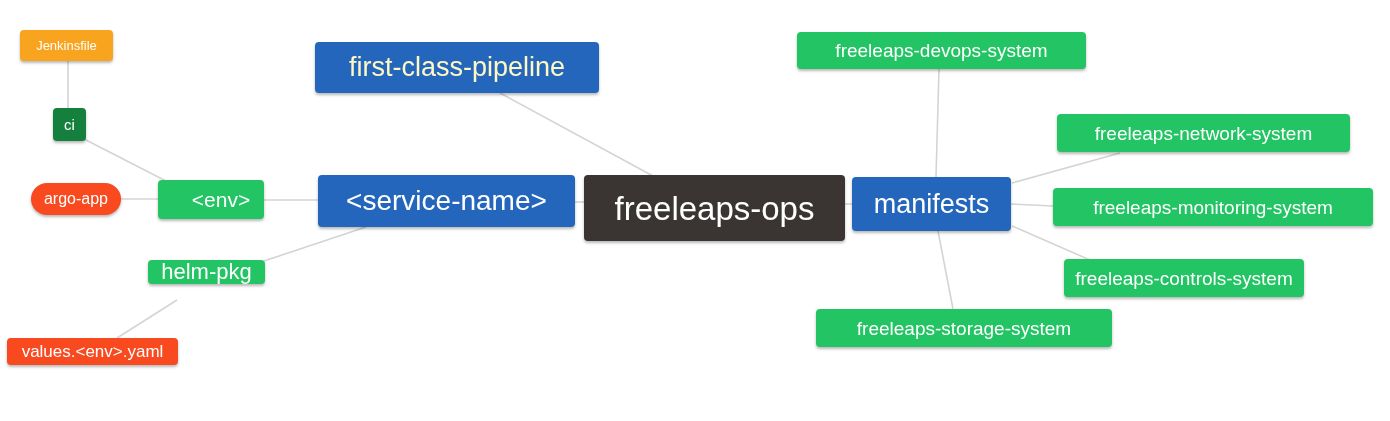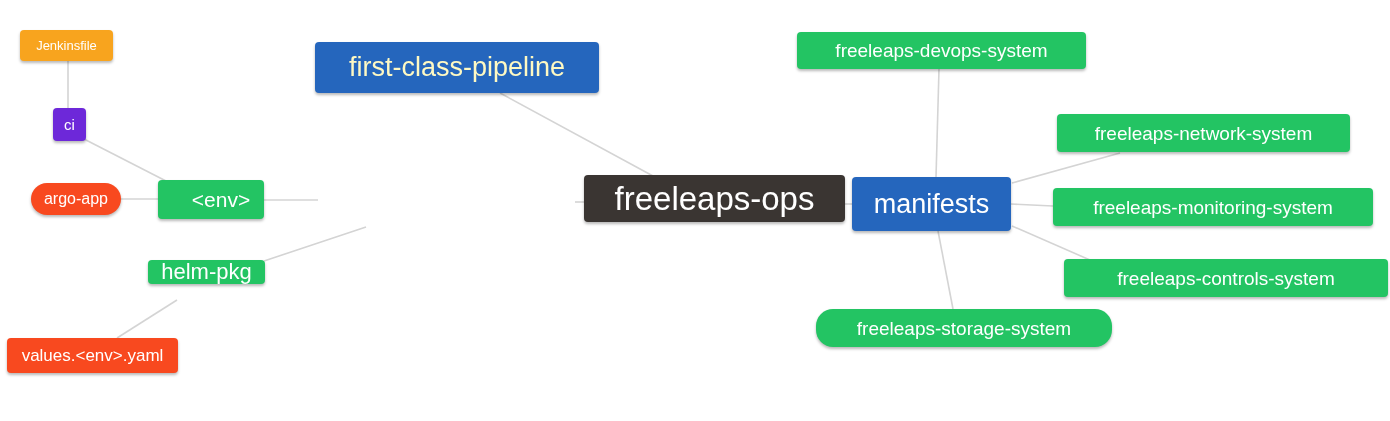--- a/index.html
+++ b/index.html
@@ -22,29 +22,29 @@
     white-space:nowrap;
     line-height:1;
     user-select:none;
   }
   
   .n-jenkinsfile {left:20px;  top:27px;  width:93px;  height:31px; font-size:13px;}
   .n-ci         {left:53px;  top:105px; width:33px;  height:33px; font-size:15px;}
   .n-argo       {left:31px;  top:180px; width:90px;  height:32px; font-size:16px;}
   .n-env        {left:158px; top:177px; width:86px;  height:39px; font-size:21px;padding-left:20px;}
   .n-helm       {left:148px; top:257px; width:117px; height:24px; font-size:22px;}
-  .n-values     {left:7px;   top:335px; width:171px; height:35px; font-size:17px;}
+  .n-values     {left:7px;   top:335px; width:171px; height:27px; font-size:17px;}
   .n-pipeline   {left:315px; top:39px;  width:284px; height:51px; font-size:27px;}
   .n-service    {left:318px; top:172px; width:257px; height:52px; font-size:28px;}
-  .n-ops        {left:584px; top:172px; width:261px; height:47px; font-size:33px;}
+  .n-ops        {left:584px; top:172px; width:261px; height:66px; font-size:33px;}
   .n-manifests  {left:852px; top:174px; width:159px; height:54px; font-size:27px;}
   .n-devops     {left:797px; top:29px;  width:289px; height:37px; font-size:19px;}
   .n-network    {left:1057px;top:111px; width:293px; height:38px; font-size:19px;}
   .n-monitoring {left:1053px;top:185px; width:320px; height:38px; font-size:19px;}
-  .n-controls   {left:1064px;top:256px; width:324px; height:38px; font-size:19px;}
+  .n-controls   {left:1064px;top:256px; width:240px; height:38px; font-size:19px;}
   .n-storage    {left:816px; top:306px; width:296px; height:38px; font-size:19px;}
 </style>
 </head>
 <body style="background: rgb(255, 255, 255);">
 
 <div class="canvas">
 
   <svg class="edges" viewBox="0 0 1390 421" aria-hidden="true">
     <line class="edge" x1="68" y1="58" x2="68" y2="105"></line>
     <line class="edge" x1="84" y1="136" x2="166" y2="178"></line>
@@ -56,27 +56,28 @@
     <line class="edge" x1="500" y1="90" x2="653" y2="173"></line>
     <line class="edge" x1="845" y1="201" x2="852" y2="201"></line>
     <line class="edge" x1="936" y1="174" x2="939" y2="66"></line>
     <line class="edge" x1="1012" y1="180" x2="1120" y2="150"></line>
     <line class="edge" x1="1011" y1="201" x2="1053" y2="203"></line>
     <line class="edge" x1="1012" y1="223" x2="1090" y2="257"></line>
     <line class="edge" x1="938" y1="228" x2="953" y2="306"></line>
   </svg>
 
   <div class="node n-jenkinsfile" style="background: rgb(248, 164, 30); color: rgb(255, 255, 255);">Jenkinsfile</div>
-  <div class="node n-ci" style="background: #6d28d9; color: rgb(255, 255, 255);">ci</div>
+  <div class="node n-ci" style="background: #15803d; color: rgb(255, 255, 255);">ci</div>
   <div class="node n-argo" style="background: rgb(248, 73, 31); color: rgb(255, 255, 255); border-radius: 16px;">argo-app</div>
   <div class="node n-env" style="background: rgb(35, 196, 99); color: rgb(255, 255, 255);">&lt;env&gt;</div>
   <div class="node n-helm" style="background: rgb(35, 196, 99); color: rgb(255, 255, 255);">helm-pkg</div>
   <div class="node n-values" style="background: rgb(248, 73, 31); color: rgb(255, 255, 255);">values.&lt;env&gt;.yaml</div>
   <div class="node n-pipeline" style="background: rgb(37, 102, 189); color: #fef9c3;">first-class-pipeline</div>
+  <div class="node n-service" style="background: rgb(37, 102, 189); color: rgb(255, 255, 255);">&lt;service-name&gt;</div>
   <div class="node n-ops" style="background: rgb(58, 53, 50); color: rgb(255, 255, 255);">freeleaps-ops</div>
   <div class="node n-manifests" style="background: rgb(37, 102, 189); color: rgb(255, 255, 255);">manifests</div>
   <div class="node n-devops" style="background: rgb(35, 196, 99); color: rgb(255, 255, 255);">freeleaps-devops-system</div>
   <div class="node n-network" style="background: rgb(35, 196, 99); color: rgb(255, 255, 255);">freeleaps-network-system</div>
   <div class="node n-monitoring" style="background: rgb(35, 196, 99); color: rgb(255, 255, 255);">freeleaps-monitoring-system</div>
   <div class="node n-controls" style="background: rgb(35, 196, 99); color: rgb(255, 255, 255);">freeleaps-controls-system</div>
-  <div class="node n-storage" style="background: rgb(35, 196, 99); color: rgb(255, 255, 255); border-radius: 17px;">freeleaps-storage-system</div>
+  <div class="node n-storage" style="background: rgb(35, 196, 99); color: rgb(255, 255, 255);">freeleaps-storage-system</div>
 
 </div>
 
 </body></html>

